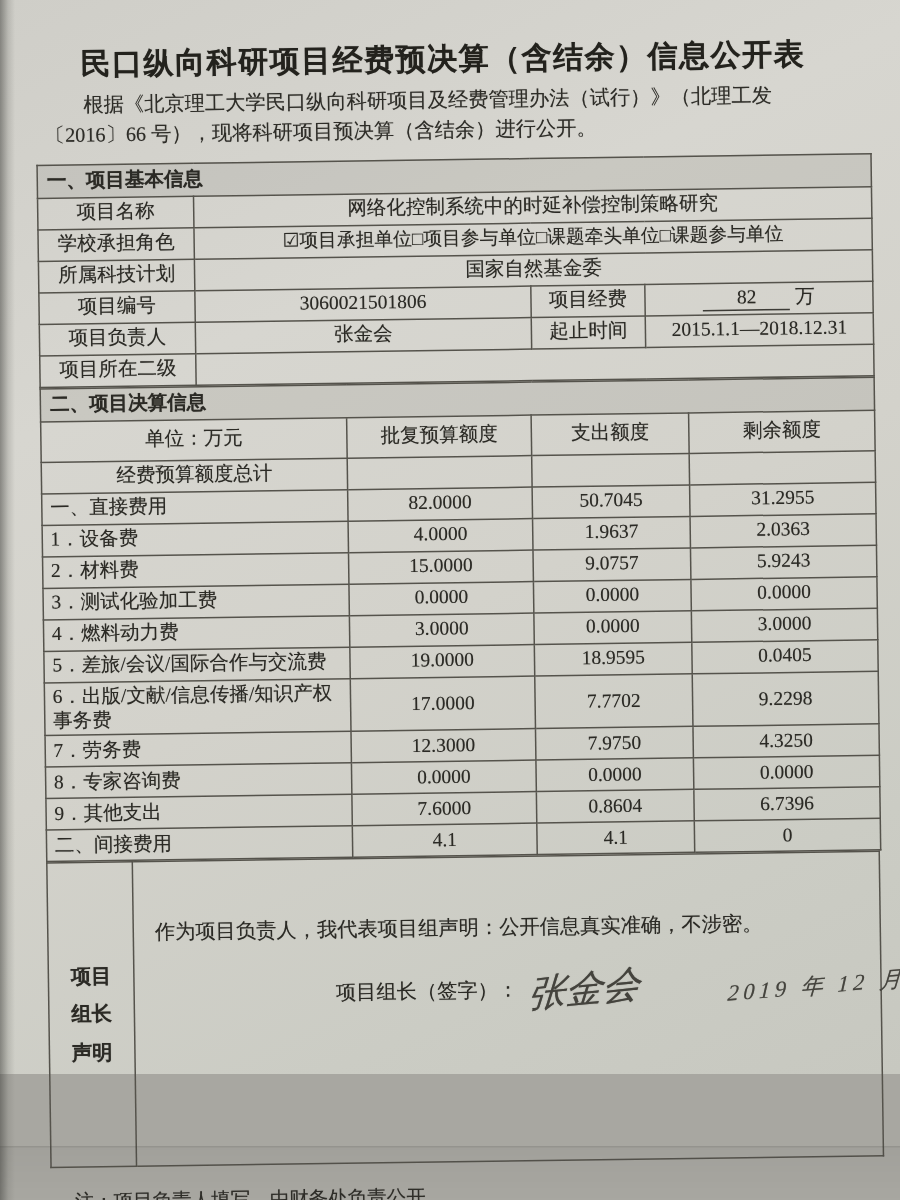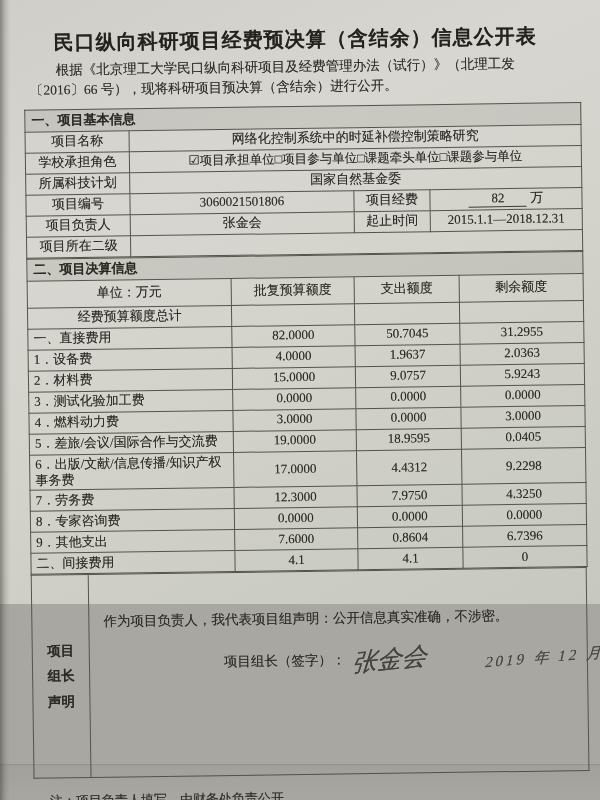--- a/index.html
+++ b/index.html
@@ -3,21 +3,21 @@
 <meta charset="utf-8">
 <style>
   html,body{margin:0;padding:0;}
   body{
     width:600px;height:800px;overflow:hidden;
     background:#a8a7a1;
     font-family:"Liberation Serif","DejaVu Serif",serif;
     color:#2b2a25;
   }
   .photo{
-    position:relative;width:600px;height:604px;
+    position:relative;width:600px;height:716px;
     background:linear-gradient(155deg,#cfcec8 0%,#d7d6d0 30%,#d3d2cb 55%,#cbccc4 82%,#c7c8c0 100%);
   }
   .edge-left{
     position:absolute;left:0;top:0;width:10px;height:800px;
     background:linear-gradient(90deg,rgba(70,70,66,.55),rgba(120,120,114,.25) 55%,rgba(120,120,114,0));
     pointer-events:none;
   }
   .edge-bottom{
     position:absolute;left:0;top:764px;width:600px;height:36px;
     border-top:1px solid rgba(60,60,55,.18);
@@ -177,21 +177,21 @@
       </tr>
       <tr>
         <td class="rowlbl">5．差旅/会议/国际合作与交流费</td>
         <td>19.0000</td>
         <td>18.9595</td>
         <td>0.0405</td>
       </tr>
       <tr>
         <td class="rowlbl">6．出版/文献/信息传播/知识产权事务费</td>
         <td>17.0000</td>
-        <td>4.4312</td>
+        <td>7.7702</td>
         <td>9.2298</td>
       </tr>
       <tr>
         <td class="rowlbl">7．劳务费</td>
         <td>12.3000</td>
         <td>7.9750</td>
         <td>4.3250</td>
       </tr>
       <tr>
         <td class="rowlbl">8．专家咨询费</td>

